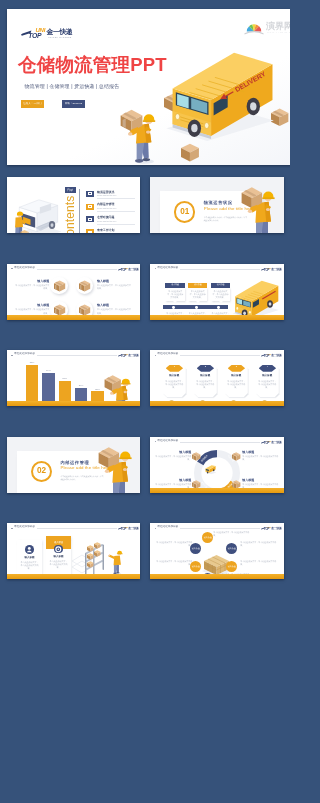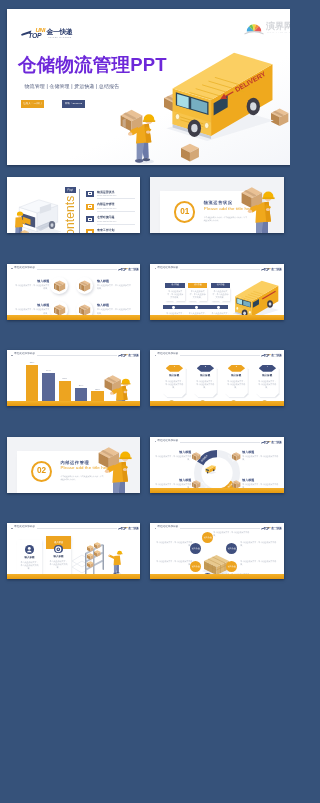--- a/index.html
+++ b/index.html
@@ -6,21 +6,21 @@
   html,body{margin:0;padding:0;}
   body{width:290px;height:803px;background:#36527a;overflow:hidden;position:relative;
        font-family:"Liberation Sans",sans-serif;-webkit-font-smoothing:antialiased;}
   .grid{position:absolute;left:0;top:0;width:290px;height:803px;}
   .slide{position:absolute;background:#fff;overflow:hidden;width:133.3px;height:56px;
          box-shadow:0 1px 2.5px rgba(8,18,38,.5);}
   .cover{left:7px;top:9px;width:300px;height:156px;}
   svg{display:block;overflow:visible;}
 
   
-  .cov-title{position:absolute;left:11px;top:45px;font-size:18.5px;font-weight:bold;color:#6d28d9;
+  .cov-title{position:absolute;left:11px;top:45px;font-size:18.5px;font-weight:bold;color:#ef4444;
              letter-spacing:.2px;line-height:1.2;white-space:nowrap;}
   .cov-sub{position:absolute;left:17.5px;top:74px;font-size:5px;color:#4b5678;letter-spacing:.1px;white-space:nowrap;}
   .cov-badges{position:absolute;left:13.5px;top:91px;display:flex;gap:18px;}
   .cov-badge{font-size:2.5px;color:#fff;padding:2.5px 2.5px;letter-spacing:.1px;line-height:1;white-space:nowrap;}
   .bdg-o{background:#e8a11e;}
   .bdg-b{background:#3f4f7e;}
   .cov-wm{position:absolute;right:6px;top:6px;}
   .cov-logo{position:absolute;left:14px;top:16px;}
 
   

